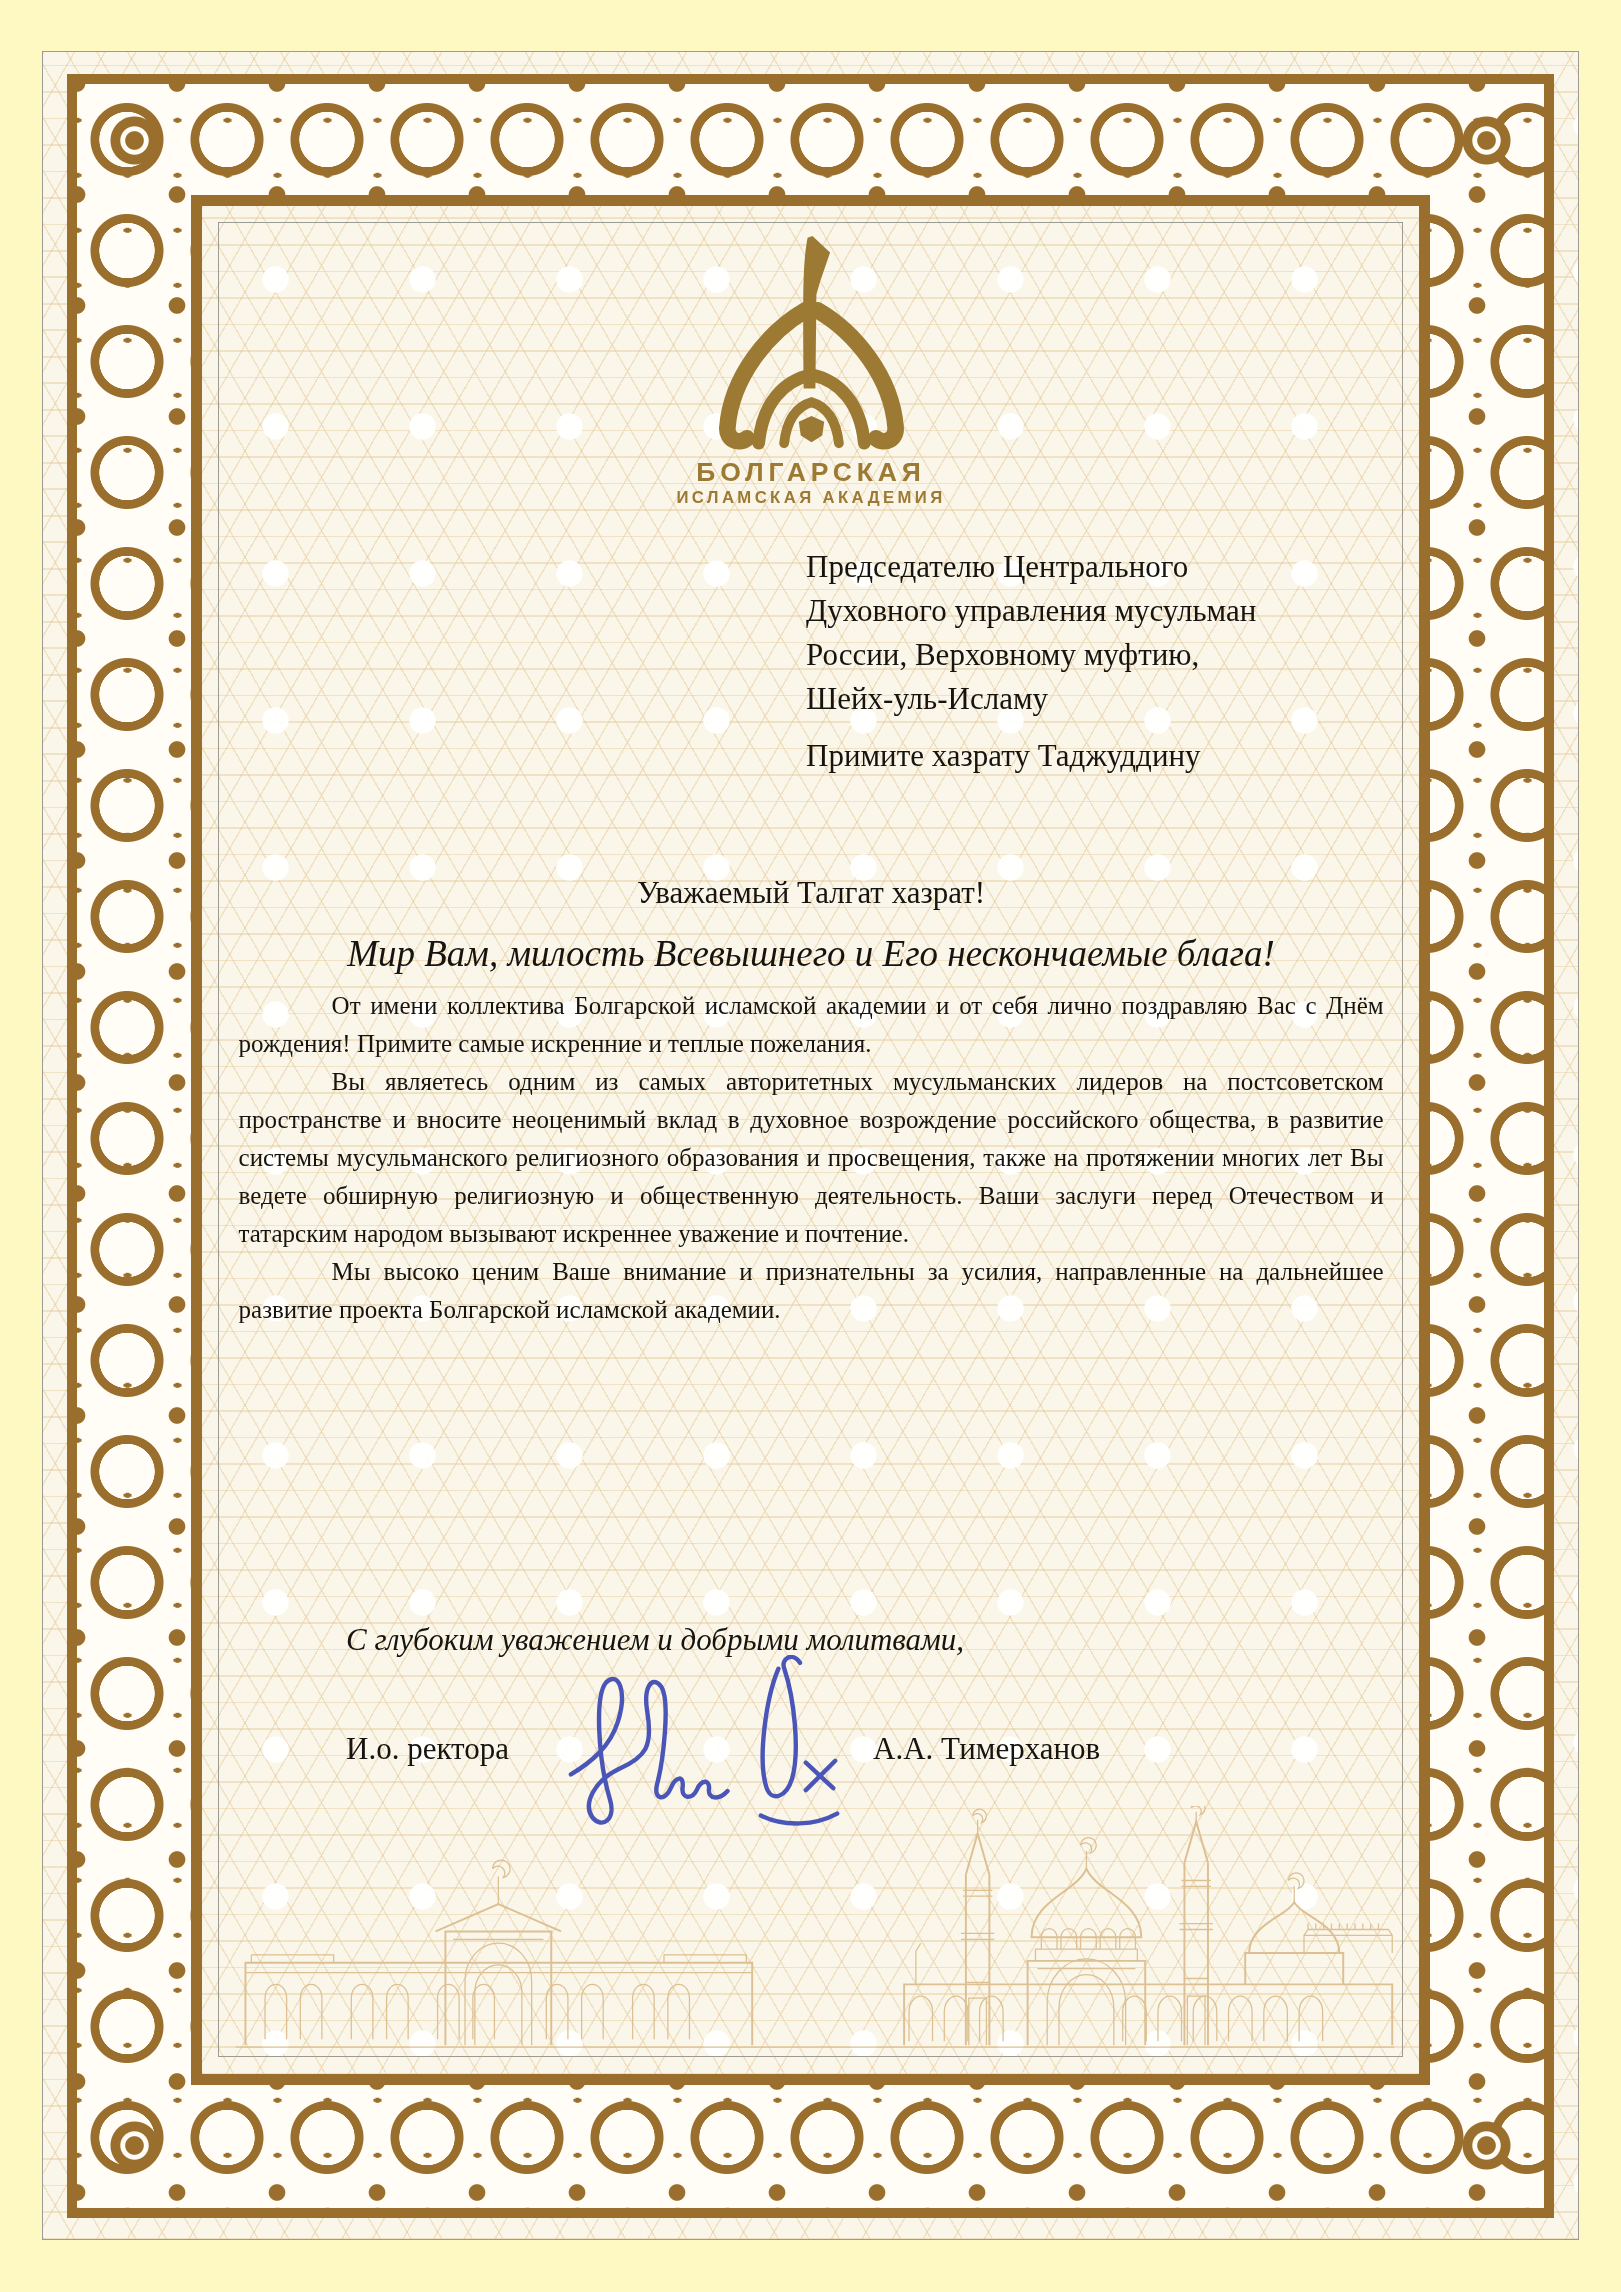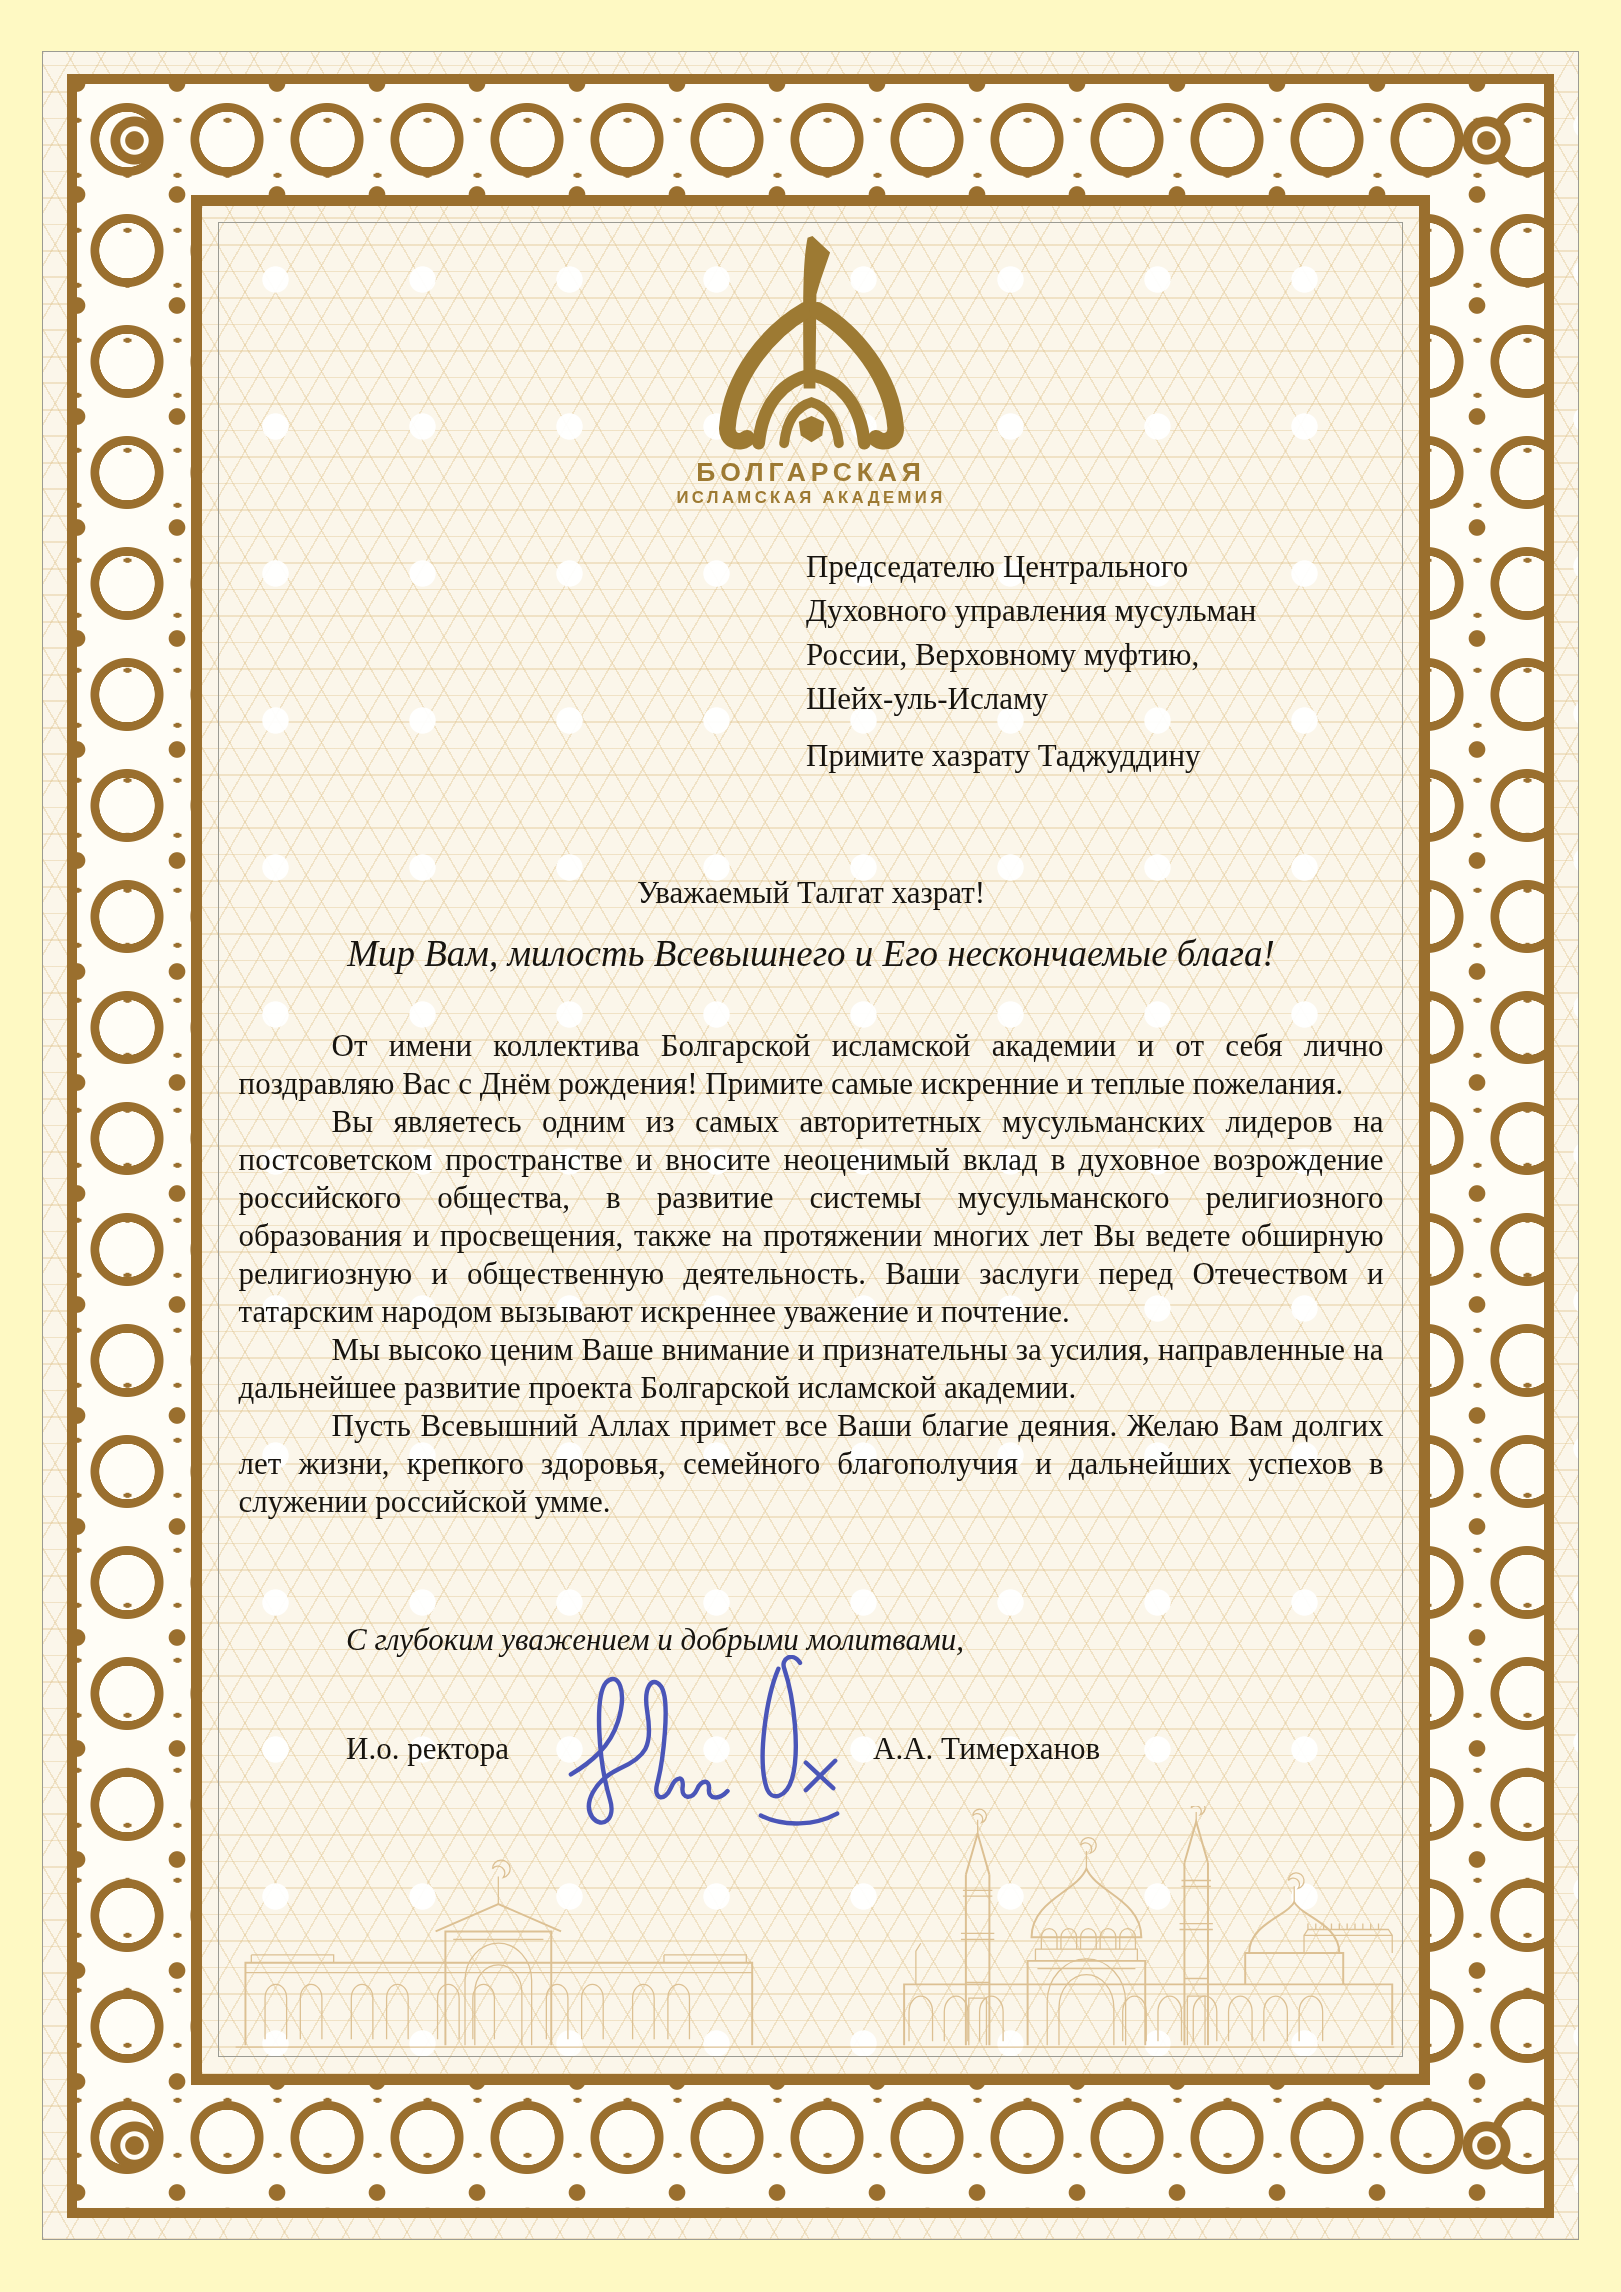--- a/index.html
+++ b/index.html
@@ -67,21 +67,21 @@
   }
   .org-line2{
     font-family:"Liberation Sans","DejaVu Sans",sans-serif;font-weight:bold;
     font-size:16.7px;letter-spacing:3.4px;color:var(--logo-gold);margin-top:0;
   }
   
   .addressee{position:absolute;top:323px;left:588px;font-size:31px;line-height:44px;white-space:nowrap;}
   .addressee .name{margin-top:12.7px;}
   .salutation{position:absolute;top:653px;left:0;width:100%;text-align:center;font-size:31px;}
   .blessing{position:absolute;top:710px;left:0;width:100%;text-align:center;font-size:37px;font-style:italic;}
-  .body-text{position:absolute;top:765px;left:20.6px;width:1145px;font-size:31px;line-height:38px;text-align:justify;margin-top:40px;}
+  .body-text{position:absolute;top:765px;left:20.6px;width:1145px;font-size:25px;line-height:38px;text-align:justify;}
   .body-text p{margin:0;text-indent:93px;}
   .valediction{position:absolute;top:1400px;left:128px;font-size:31px;font-style:italic;white-space:nowrap;}
   .signature{position:absolute;top:1433px;left:341px;}
   .signer-row{position:absolute;top:1509px;left:0;width:100%;height:39px;font-size:31px;}
   .signer-title{position:absolute;left:128px;top:0;white-space:nowrap;}
   .signer-name{position:absolute;left:655px;top:0;white-space:nowrap;}
   .mosque{position:absolute;left:0;bottom:2.9px;}
   .sketch{stroke:var(--sketch-tan);fill:none;stroke-width:2;}
   .sketch-thin{stroke:var(--sketch-tan);fill:none;stroke-width:1.3;}
   .gold-fill{fill:var(--logo-gold);stroke:none;}
@@ -130,21 +130,20 @@
       <div class="name">Примите хазрату Таджуддину</div>
     </div>
 
     <div class="salutation">Уважаемый Талгат хазрат!</div>
     <div class="blessing">Мир Вам, милость Всевышнего и Его нескончаемые блага!</div>
 
     <div class="body-text">
       <p>От имени коллектива Болгарской исламской академии и от себя лично поздравляю Вас с Днём рождения! Примите самые искренние и теплые пожелания.</p>
       <p>Вы являетесь одним из самых авторитетных мусульманских лидеров на постсоветском пространстве и вносите неоценимый вклад в духовное возрождение российского общества, в развитие системы мусульманского религиозного образования и просвещения, также на протяжении многих лет Вы ведете обширную религиозную и общественную деятельность. Ваши заслуги перед Отечеством и татарским народом вызывают искреннее уважение и почтение.</p>
       <p>Мы высоко ценим Ваше внимание и признательны за усилия, направленные на дальнейшее развитие проекта Болгарской исламской академии.</p>
-      <p>Пусть Всевышний Аллах примет все Ваши благие деяния. Желаю Вам долгих лет жизни, крепкого здоровья, семейного благополучия и дальнейших успехов в служении российской умме.</p>
     </div>
 
     <div class="valediction">С глубоким уважением и добрыми молитвами,</div>
 
     <svg class="signature" width="294" height="186" viewBox="0 0 300 190">
       <path class="sig-stroke" d="M12 122 C32 110 52 94 60 68 C70 36 60 16 48 28 C36 42 40 108 52 148 C58 168 44 178 34 166 C24 152 36 128 62 116 C88 104 96 94 90 58 C86 34 94 20 104 32 C114 46 106 110 100 132 C96 148 108 150 114 136 C119 124 128 122 126 136 C125 147 136 148 141 137 C145 128 154 126 153 137 C152 147 163 149 172 139"></path>
       <path class="sig-stroke" d="M224 14 C212 42 202 106 212 136 C217 150 232 146 238 126 C246 98 240 44 230 14 C226 4 238 -4 246 8"></path>
       <path class="sig-stroke" d="M252 110 l28 26"></path>
       <path class="sig-stroke" d="M282 108 l-30 30"></path>
       <path class="sig-stroke" d="M206 164 C230 176 262 174 284 162"></path>

